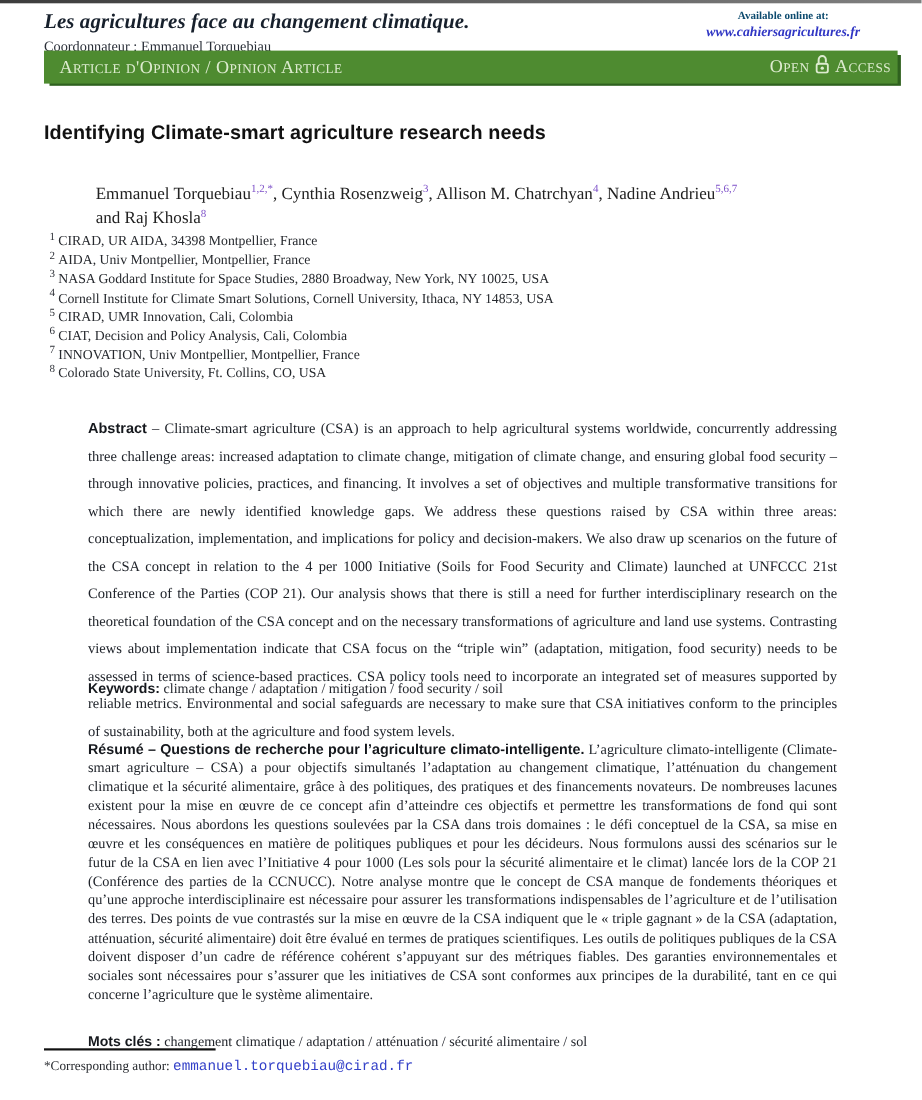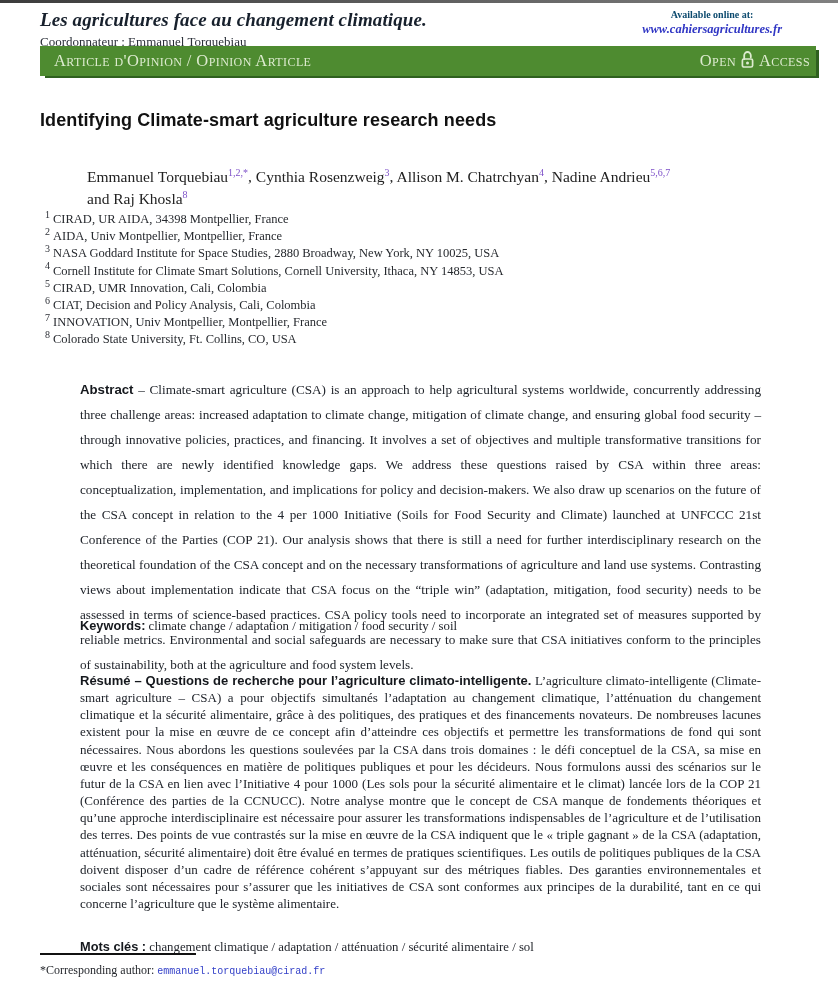--- a/index.html
+++ b/index.html
@@ -79,21 +79,21 @@
   .kw-line { position:absolute; left:80px; width:681px; font-size:12.8px; color:#23262d; }
   .keywords-line { top:618px; }
   .motscles-line { top:939px; }
   .kw-label { font-family:"Liberation Sans", sans-serif; font-weight:bold; color:#15181d;text-align:right; }
   
   .footnote { position:absolute; left:40px; top:953px; width:600px; }
   .footnote-rule { width:156px; height:2px; background:#111; margin-bottom:5px; }
   .footnote-text { font-size:12px; color:#26292e; }
   .footnote-email {
     font-family:"Liberation Mono", monospace;
-    font-size:10px; color:#3340c8; text-decoration:none;
+    font-size:13px; color:#3340c8; text-decoration:none;
   }
   .clearfix::after { content:""; display:table; clear:both; }
 </style>
 </head>
 <body>
 
 <div class="page">
   <div class="scan-edge"></div>
 
   <div class="hdr clearfix">

